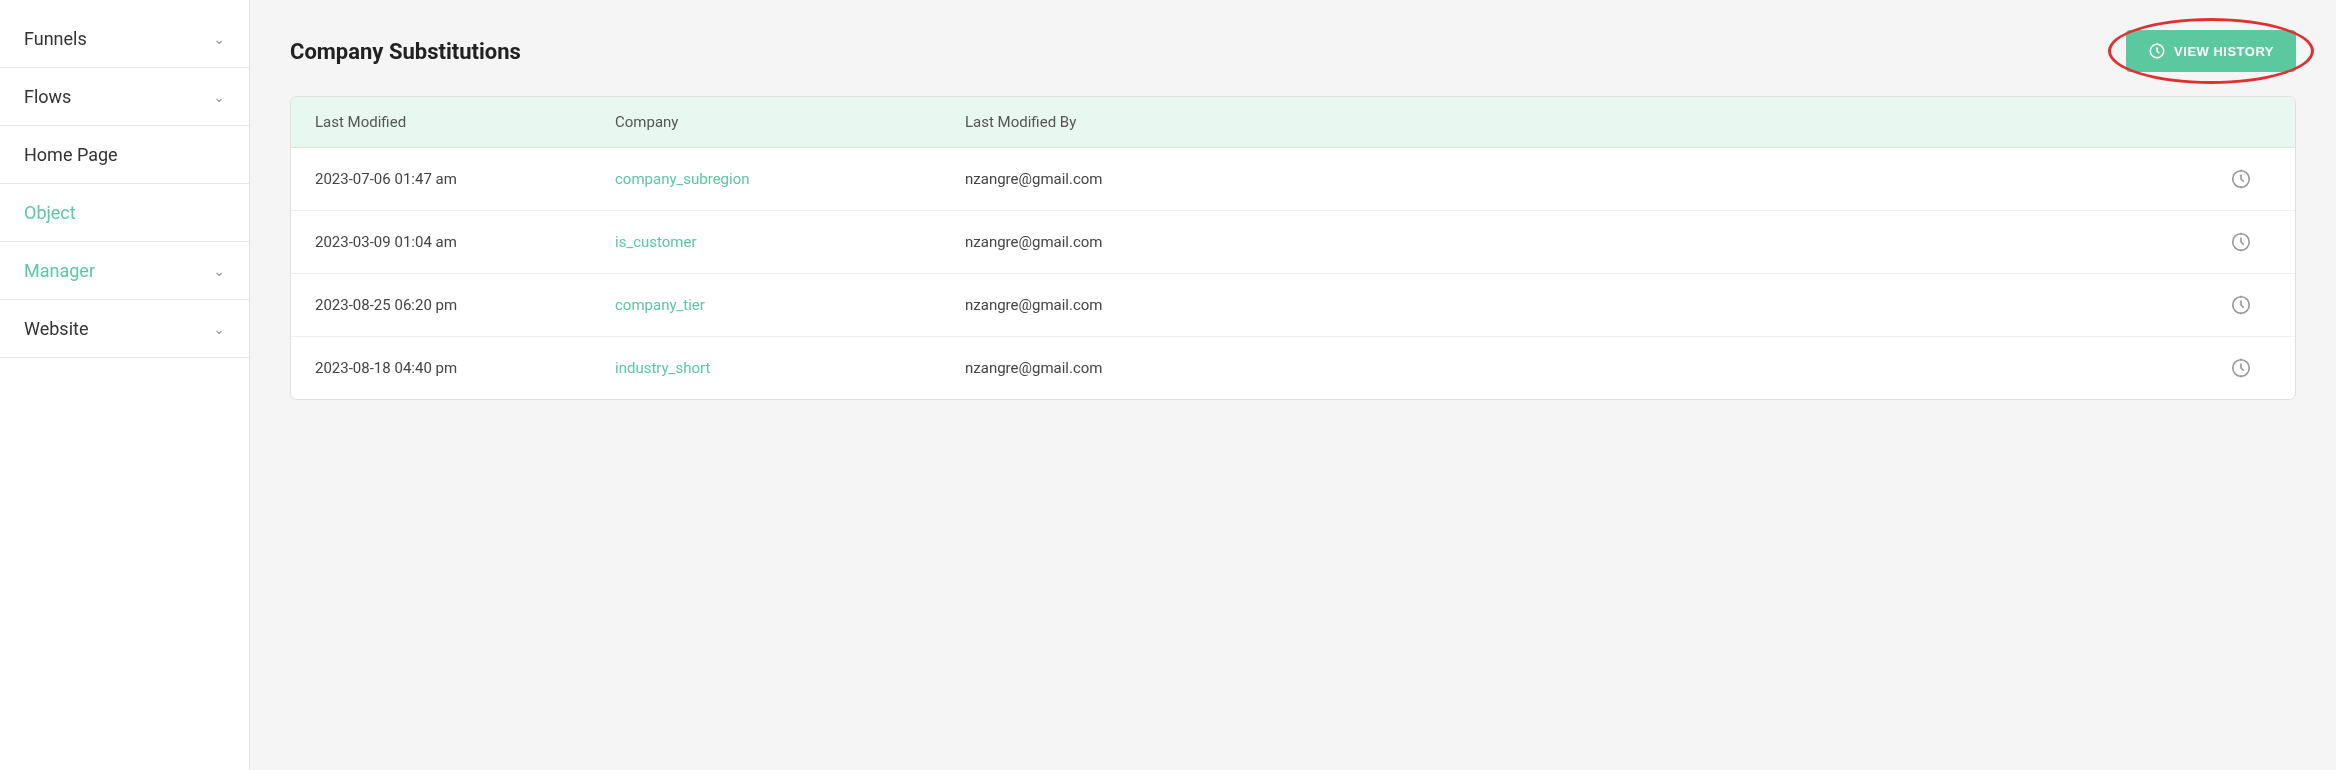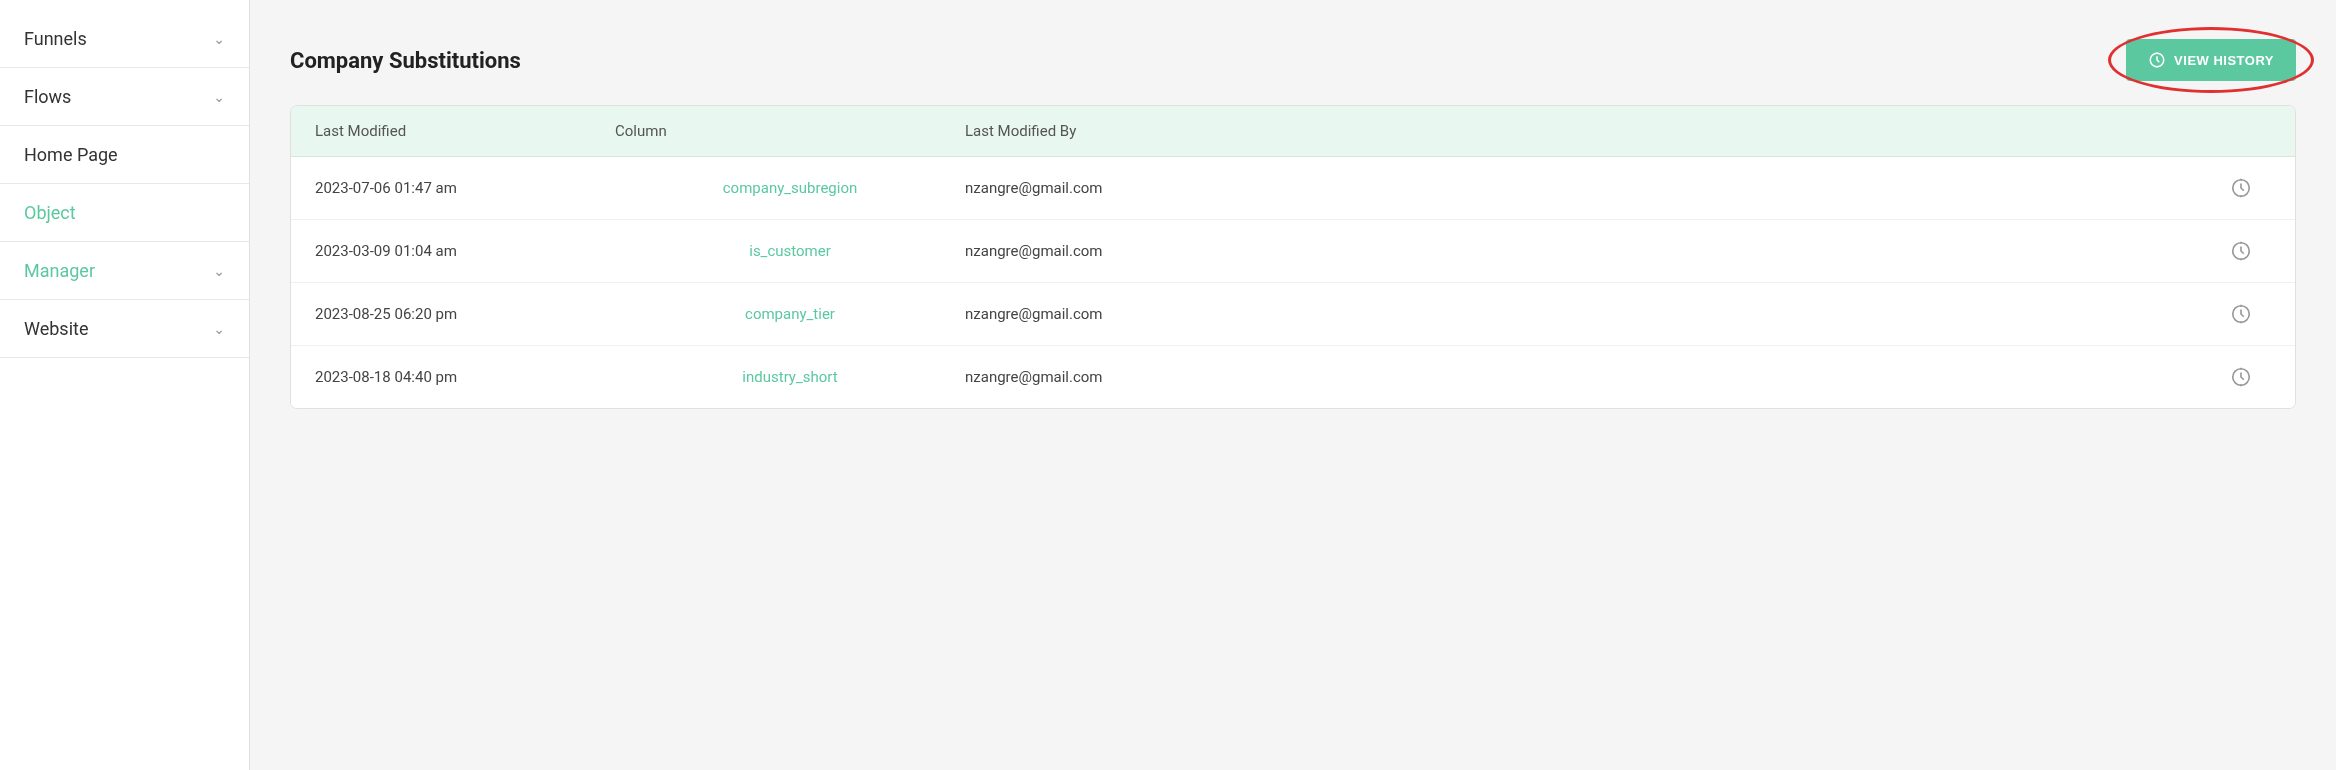--- a/index.html
+++ b/index.html
@@ -36,21 +36,21 @@
       font-size: 14px;
       color: #999;
     }
     .sidebar-item.no-chevron {
       justify-content: flex-start;
     }
 
     
     .main-content {
       flex: 1;
-      padding: 39px 40px;
+      padding: 30px 40px;
       background: #f5f5f5;
       overflow-y: auto;
     }
 
     
     .header-row {
       display: flex;
       align-items: center;
       justify-content: space-between;
       margin-bottom: 24px;
@@ -130,21 +130,20 @@
     .table-row:last-child {
       border-bottom: none;
     }
     .table-cell {
       font-size: 15px;
       color: #444;
     }
     .table-cell.column-link {
       color: #5bc8a0;
       cursor: pointer;
-      text-align: center;
     }
     .history-icon {
       display: flex;
       align-items: center;
       justify-content: center;
       cursor: pointer;
       color: #999;
       font-size: 18px;
     }
     .clock-svg {
@@ -204,21 +203,21 @@
           </svg>
           <span>VIEW HISTORY</span>
         </button>
       </div>
     </div>
   </div>
 
   <div class="table-container">
     <div class="table-header">
       <div class="table-header-cell">Last Modified</div>
-      <div class="table-header-cell">Column</div>
+      <div class="table-header-cell">Company</div>
       <div class="table-header-cell">Last Modified By</div>
       <div class="table-header-cell"></div>
     </div>
 
     <div class="table-row">
       <div class="table-cell">2023-07-06 01:47 am</div>
       <div class="table-cell column-link">company_subregion</div>
       <div class="table-cell">nzangre@gmail.com</div>
       <div class="history-icon">
         <svg class="clock-svg" viewBox="0 0 24 24">

